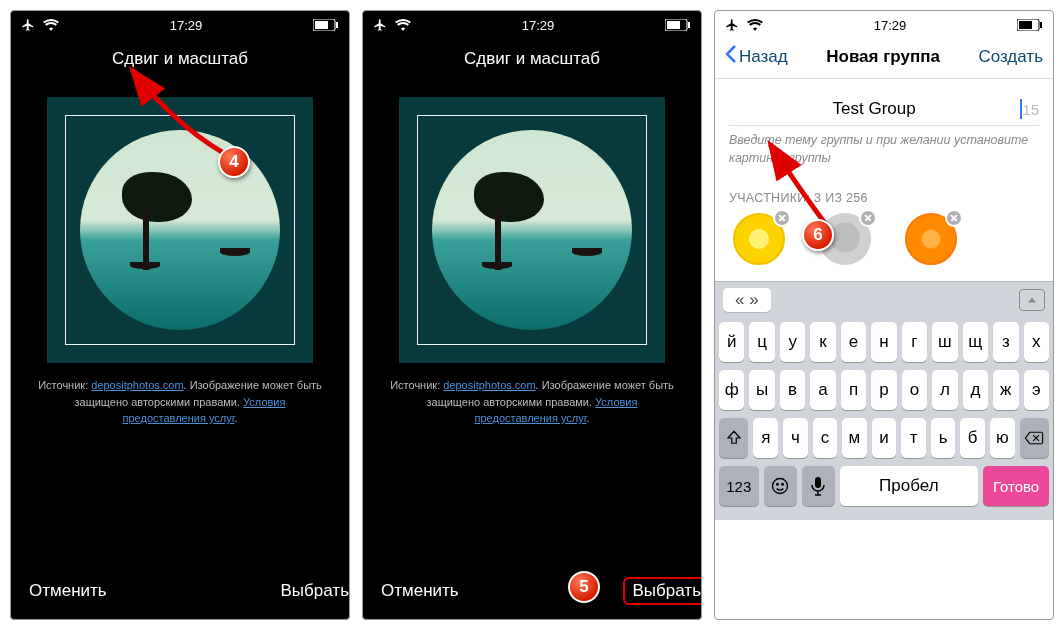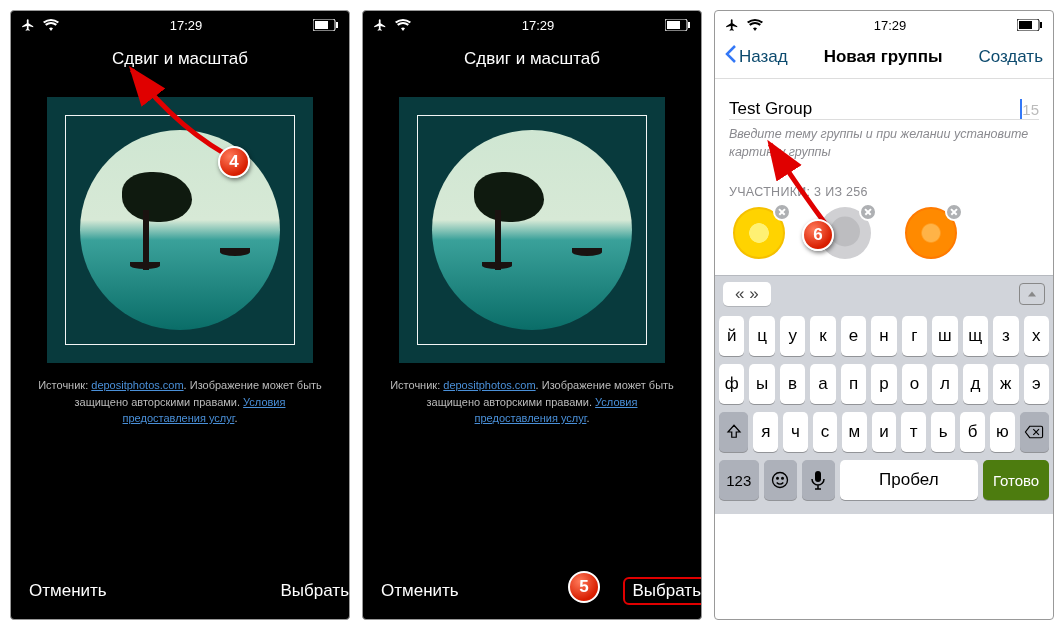--- a/index.html
+++ b/index.html
@@ -46,21 +46,21 @@
 
   
   .form-row { display: flex; align-items: flex-start; padding: 12px 14px 6px 14px; gap: 12px; }
   .avatar-col { display:flex; flex-direction:column; align-items:center; gap:4px;}
   .avatar-small { width: 56px; height: 56px; border-radius: 50%; overflow:hidden; position:relative; background:#083a3d; }
   .avatar-small .sky { inset:0; }
   .avatar-small .trunk { left:18px; top:22px; width:3px; height:18px;}
   .avatar-small .crown { left:11px; top:10px; width:22px; height:16px;}
   .edit-link { color:#3478f6; font-size:13px; }
   .input-col { flex:1; padding-top:8px; }
-  .input-row { display:flex; align-items:center; border-bottom:1px solid #ddd; padding-bottom:0;}
+  .input-row { display:flex; align-items:center; border-bottom:1px solid #ddd; padding-bottom:6px;text-align:center;}
   .group-input { border:none; font-size:17px; flex:1; outline:none; color: #000; }
   .cursor-bar { display:inline-block; width:2px; height:20px; background:#3478f6; vertical-align:middle; margin-left:1px;}
   .char-count { color:#bbb; font-size:15px; }
   .hint { color:#8a8a8f; font-size:12.5px; padding:6px 0 0 0; line-height:1.4;font-style:italic;}
 
   .section-label { color:#8a8a8f; font-size:12.5px; padding: 18px 14px 8px 14px; letter-spacing: .3px;}
   .participants-row { display:flex; gap:30px; padding: 0 18px 12px 18px;}
   .participant { position:relative; width:56px; height:56px; }
   .participant .circ { width:52px; height:52px; border-radius:50%; }
   .p-lemon { background: radial-gradient(circle at 50% 50%, #fff173 0 28%, #ffd300 30% 100%); border:2px solid #f5c000;}
@@ -78,21 +78,21 @@
   .qt-expand::after{content:"";position:absolute;left:50%;top:50%;width:0;height:0;border-left:4px solid transparent;border-right:4px solid transparent;border-bottom:5px solid #888;transform:translate(-50%,-50%);}
 
   
   .keyboard { background:#d1d4da; padding:4px 4px 6px 4px; }
   .kb-row { display:flex; gap:5px; justify-content:center; margin-bottom:8px;}
   .key { background:#fff; border-radius:5px; box-shadow:0 1px 0 rgba(0,0,0,.3); height:40px; flex:1; display:flex; align-items:center; justify-content:center; font-size:17px; color:#000; min-width:0;}
   .key-dark { background:#adb1ba; }
   .kb-row2 { padding: 0 0px;}
   .kb-row3 .key-dark:first-child, .kb-row3 .key-dark:last-child { flex: 1.2; }
   .kb-row4 .key-space { flex:4.2;text-align:center;}
-  .kb-row4 .key-done { flex:2; background:#4d7c0f; color:#fff; font-size:15px;}
+  .kb-row4 .key-done { flex:2; background:#ec4899; color:#fff; font-size:15px;}
   .kb-row4 .key-123 { flex:1.2; font-size:15px;}
   .kb-row4 .key-emoji, .kb-row4 .key-mic { flex:1;}
   .shift-svg, .bksp-svg { width:20px; height:18px; }
 
   
   .badge { position:absolute; width:32px; height:32px; border-radius:50%; background: radial-gradient(circle at 35% 30%, #ff7a5a, #d81e00 70%); border:2px solid #fff; box-shadow: 1px 2px 4px rgba(0,0,0,.5); display:flex; align-items:center; justify-content:center; color:#fff; font-weight:700; font-size:17px; z-index:50;}
   .arrow { position:absolute; z-index:49; }
 </style>
 </head>
 <body>
@@ -212,21 +212,21 @@
           </svg>
         </span>
     </div>
     <div class="navbar">
       <div class="nav-left">
         <span class="chevron-left"><svg width="12" height="18" viewBox="0 0 12 18" fill="none" stroke="#3478f6" stroke-width="2.5">
               <polyline points="10,1 2,9 10,17"></polyline>
             </svg></span>
         <span>Назад</span>
       </div>
-      <div class="nav-title">Новая группы</div>
+      <div class="nav-title">Новая группа</div>
       <div class="nav-right">Создать</div>
     </div>
 
     <div class="form-row">
       <div class="input-col">
         <div class="input-row">
           <span class="group-input">Test Group</span>
             <span class="cursor-bar"></span>
           <span class="char-count">15</span>
         </div>

